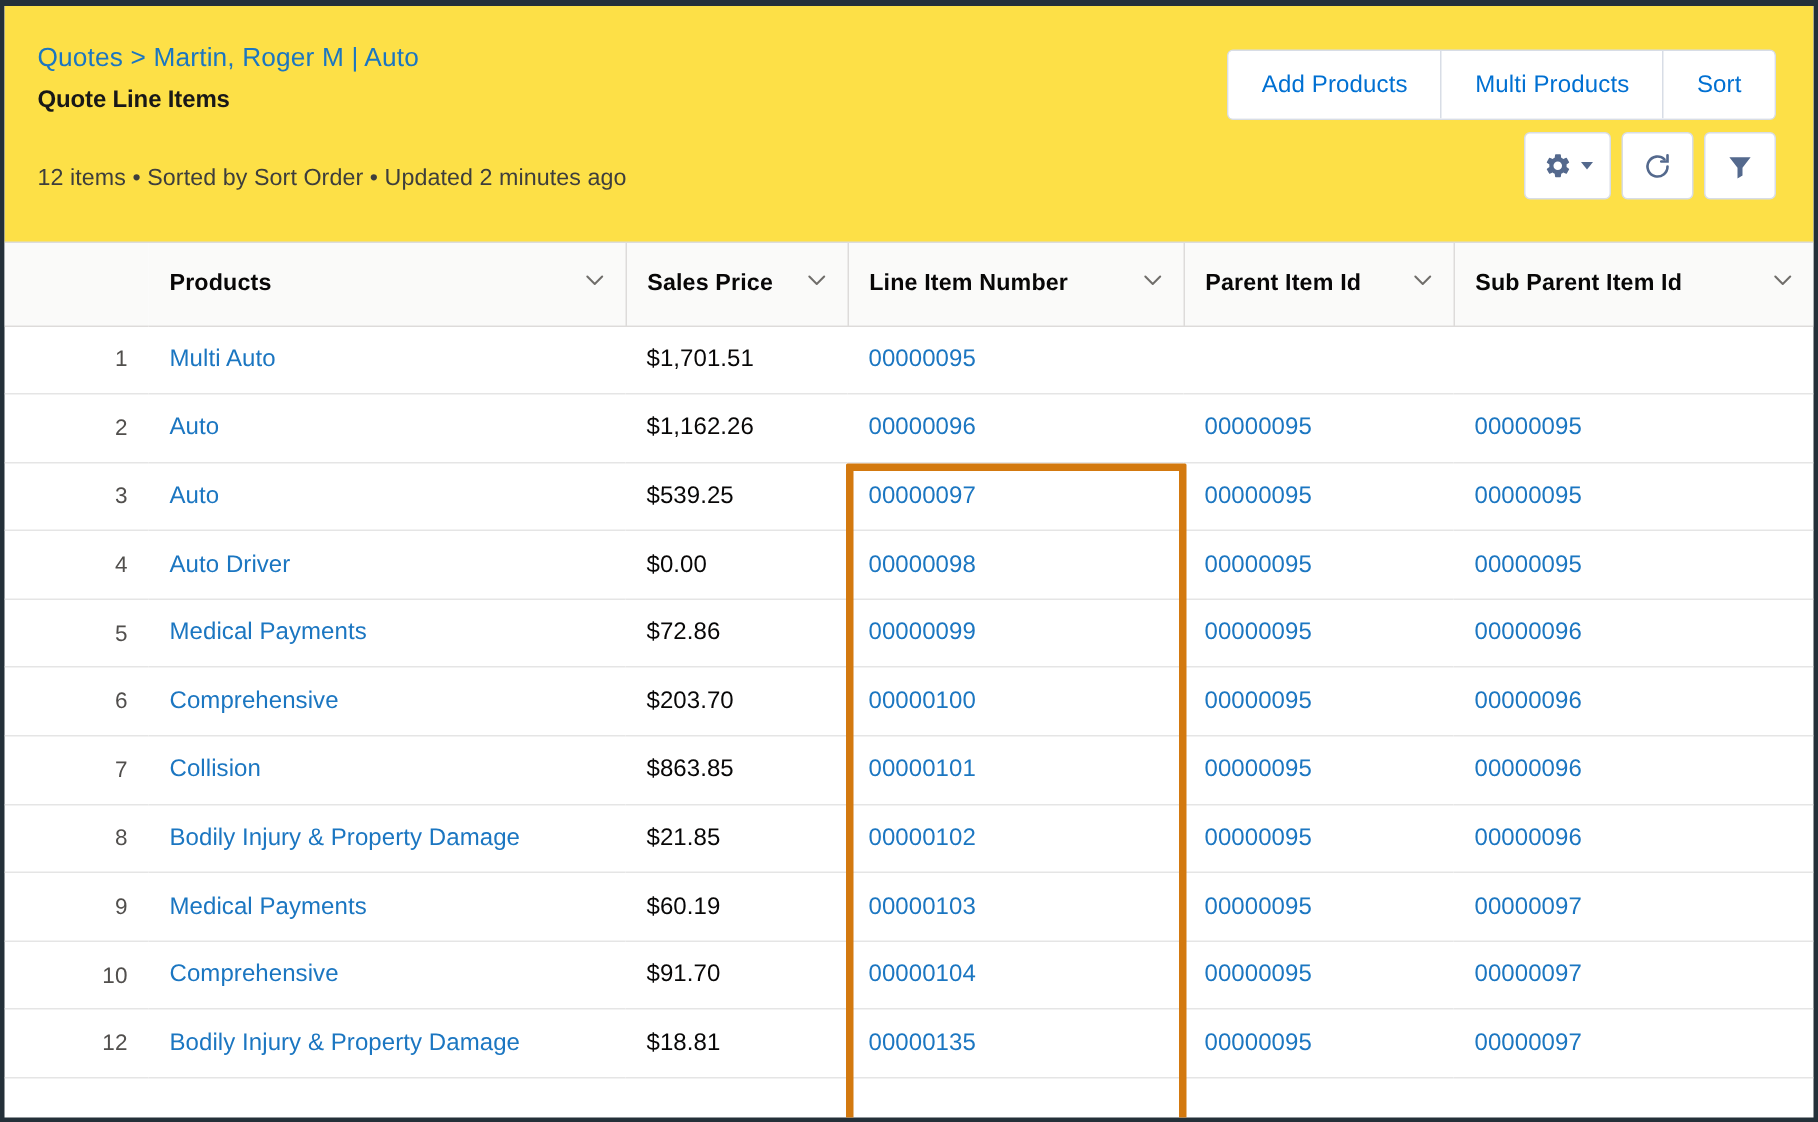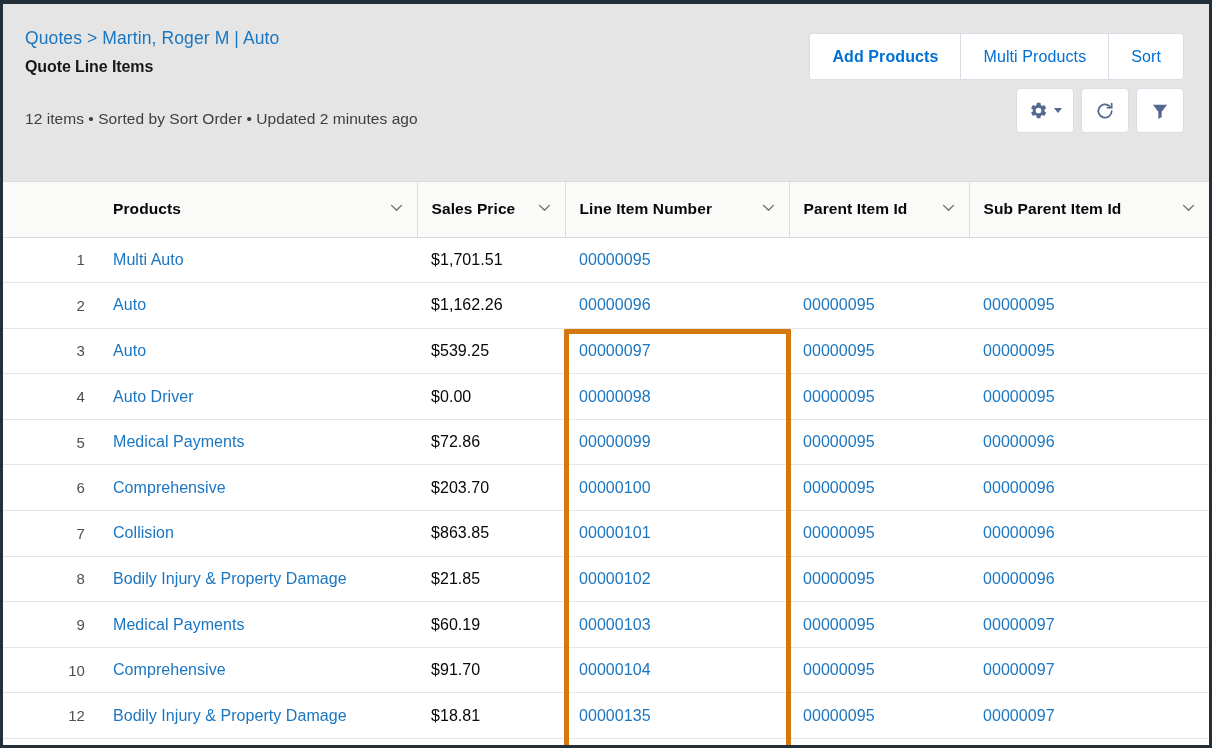--- a/index.html
+++ b/index.html
@@ -24,22 +24,22 @@
     height: 748px;
     background: #ffffff;
     border: 3px solid #243039;
     border-top-width: 4px;
     overflow: hidden;
   }
 
   
   .page-header {
     position: relative;
-    background: #e5e5e5;
-    height: 178px;
+    background: #fde047;
+    height: 158px;
     padding: 0;
     border-bottom: 1px solid #dcdcdc;
   }
 
   .header-left {
     position: absolute;
     left: 22px;
     top: 22px;
   }
 
@@ -100,21 +100,21 @@
     color: #0070d2;
     font-family: "Liberation Sans", sans-serif;
     font-size: 16px;
     padding: 0 22px;
     height: 45px;
     line-height: 45px;
     cursor: pointer;
     white-space: nowrap;
     letter-spacing: 0.1px;
   }
-  .btn-group .btn:first-child { border-left: none; font-weight: bold; }
+  .btn-group .btn:first-child { border-left: none; }
 
   
   .icon-group {
     position: absolute;
     right: 25px;
     top: 84px;
     display: flex;
     gap: 7px;
   }
   .icon-btn {

